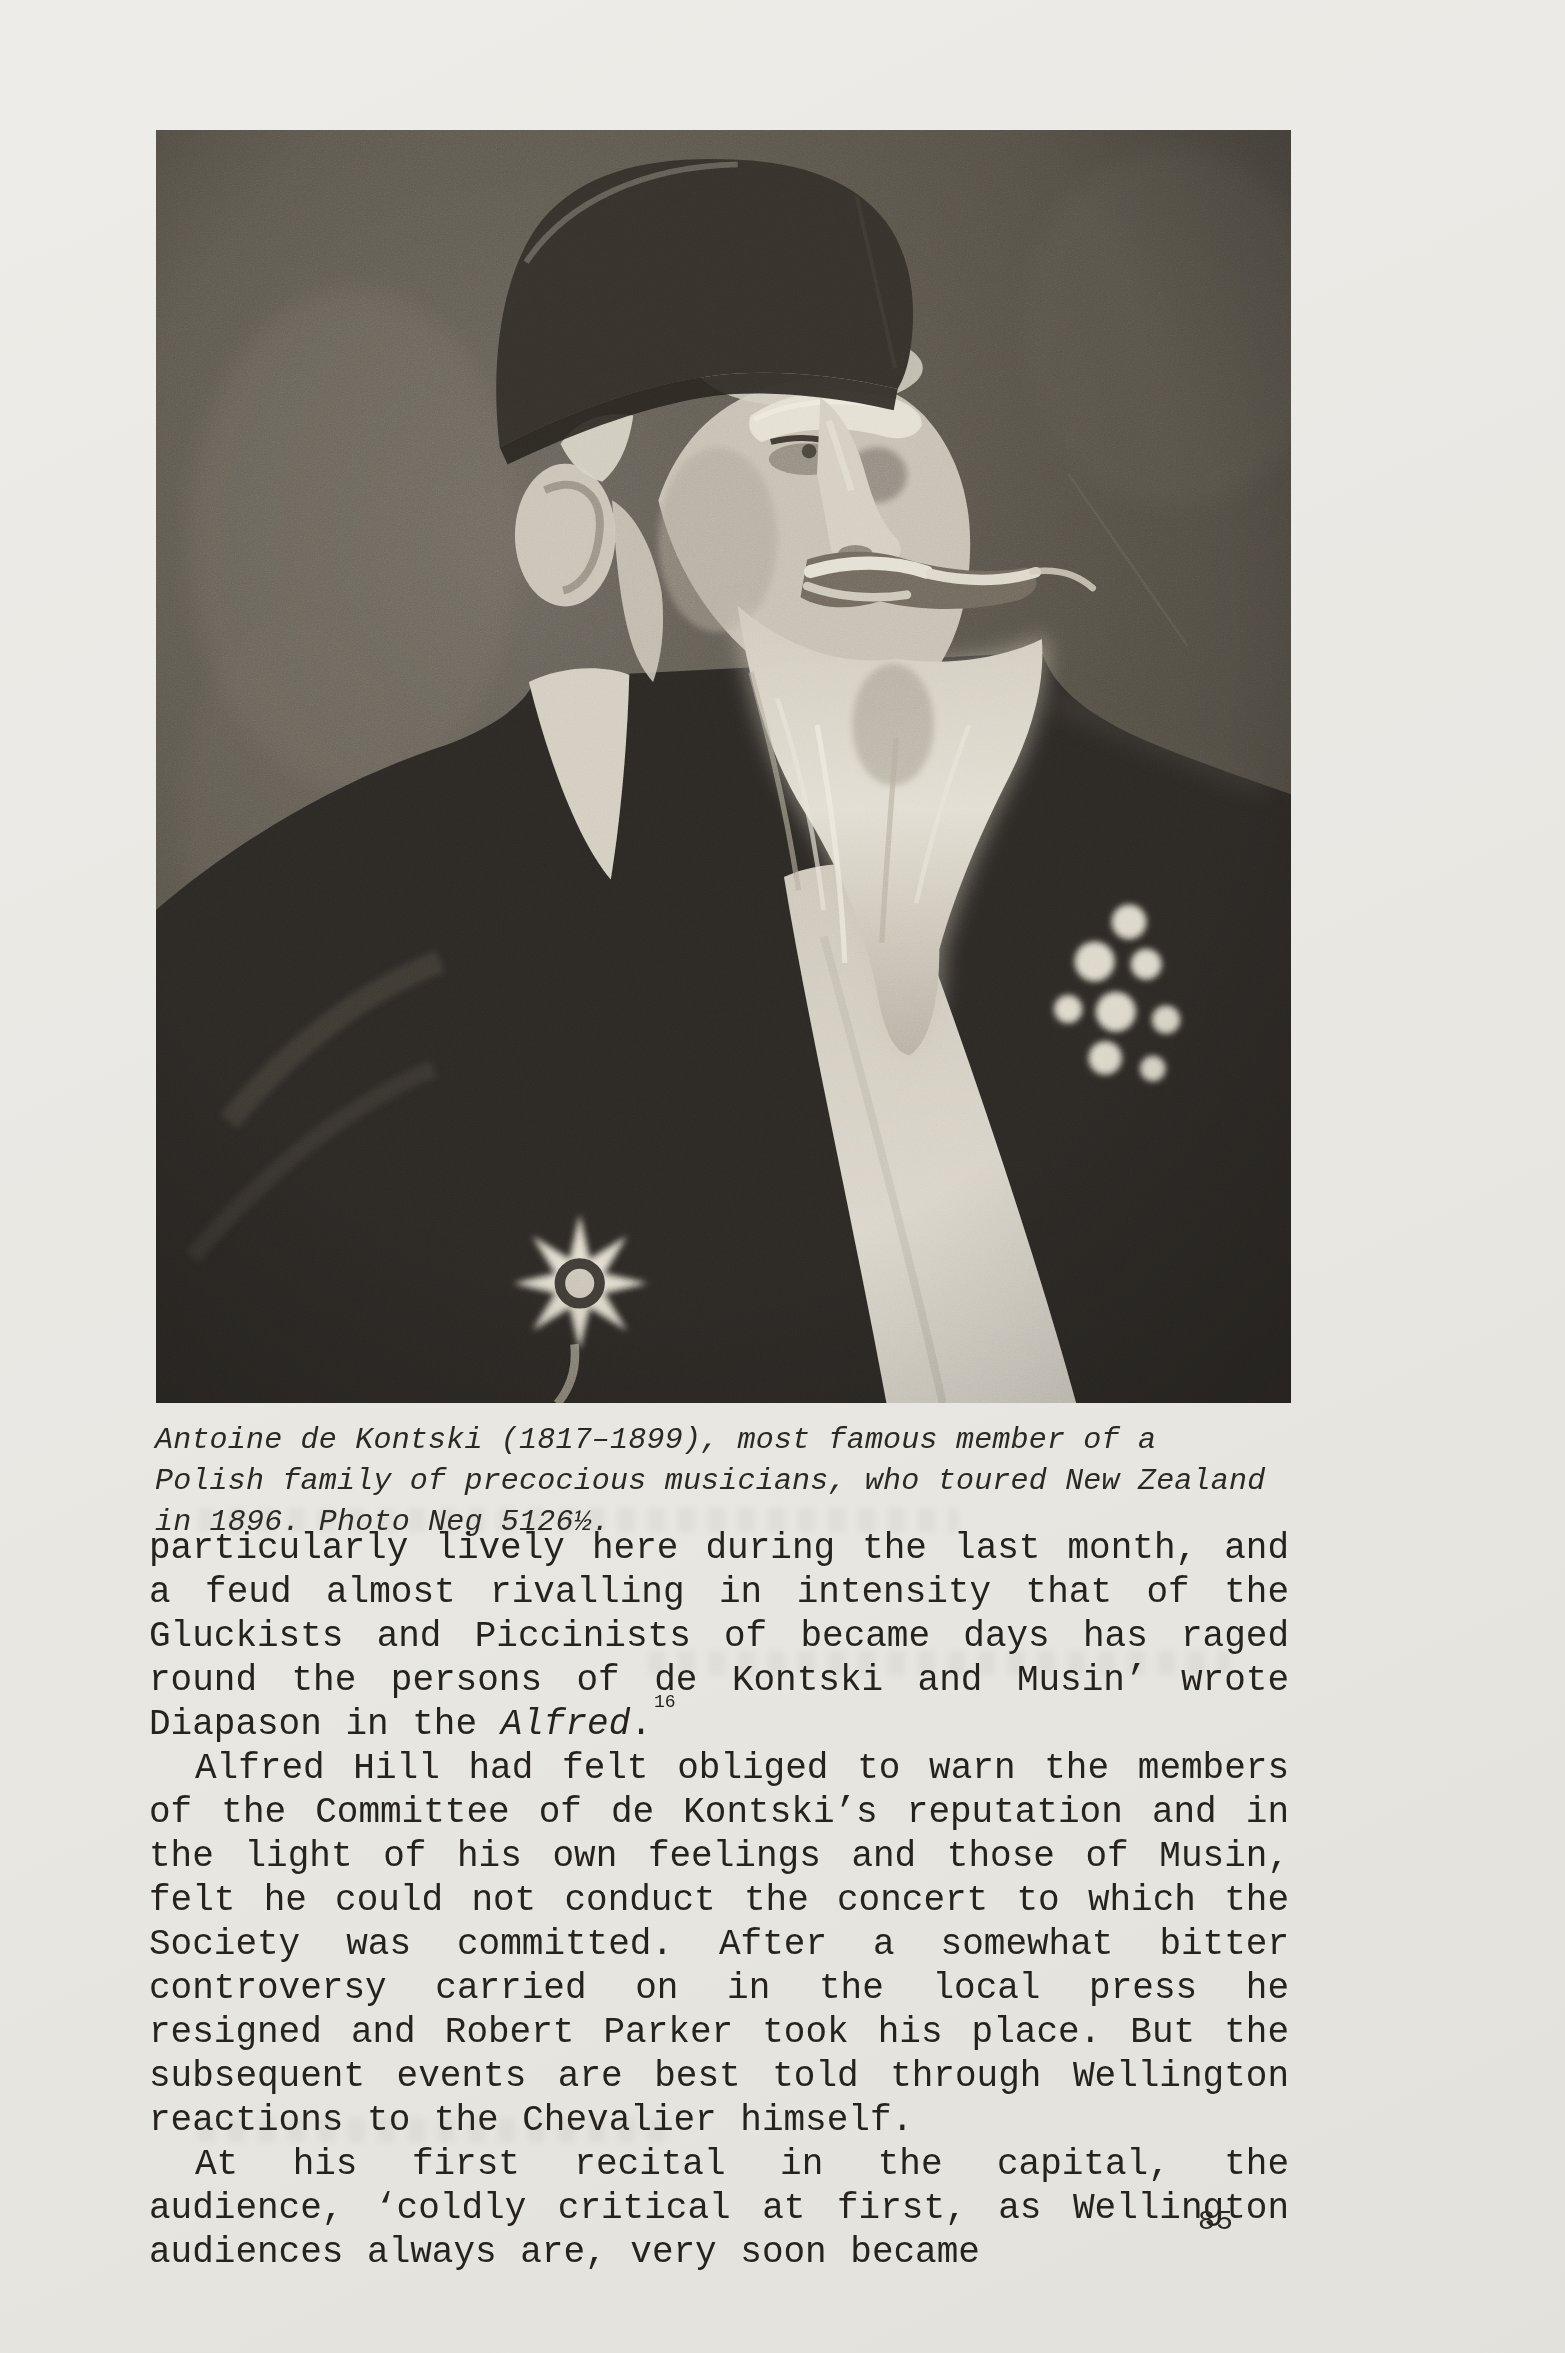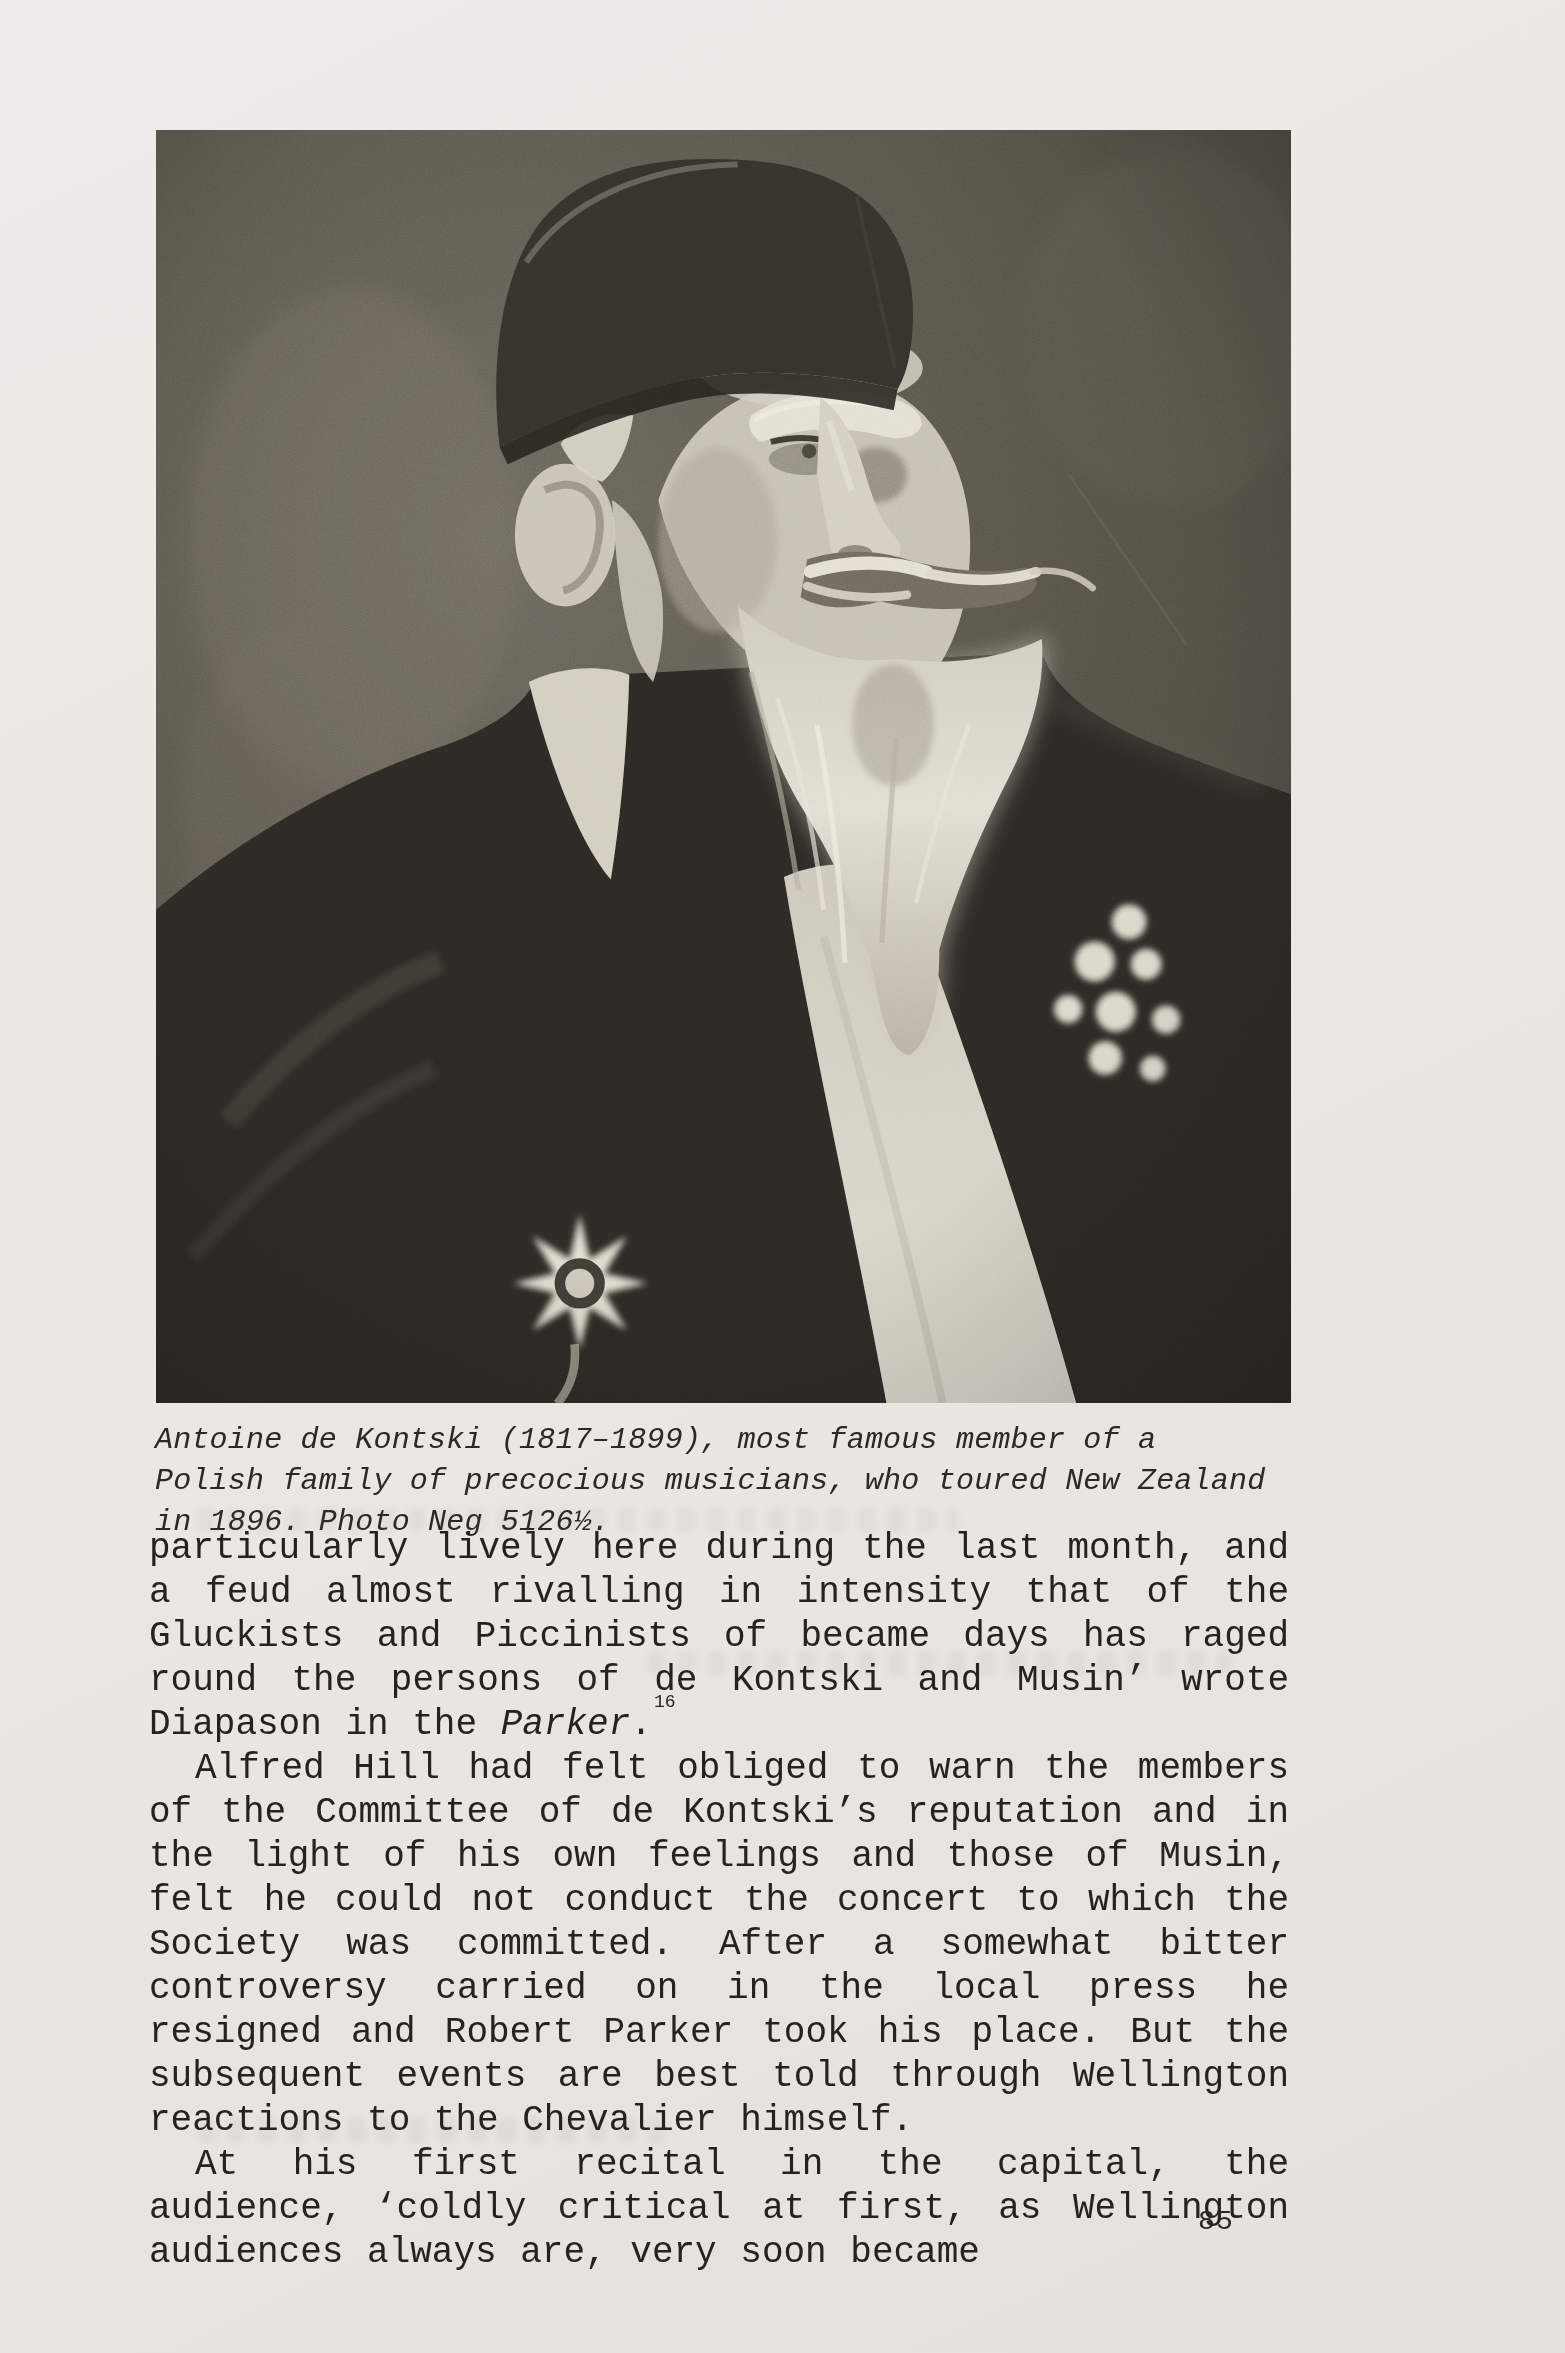--- a/index.html
+++ b/index.html
@@ -177,21 +177,21 @@
 
   <div class="caption">
     <span>Antoine de Kontski (1817–1899), most famous member of a Polish family of precocious musicians, who toured New Zealand in 1896. Photo Neg 5126½.</span>
   </div>
 
   <div class="ghost" style="left:198px;top:1508px;width:760px;"></div>
   <div class="ghost" style="left:648px;top:1651px;width:582px;"></div>
   <div class="ghost" style="left:198px;top:2118px;width:476px;"></div>
 
   <main class="bodytext">
-    <p class="para"><span>particularly lively here during the last month, and a feud almost rivalling in intensity that of the Gluckists and Piccinists of became days has raged round the persons of de Kontski and Musin’ wrote Diapason in the </span><em class="work">Parker</em><span>.</span><sup class="fn">16</sup></p>
+    <p class="para"><span>particularly lively here during the last month, and a feud almost rivalling in intensity that of the Gluckists and Piccinists of became days has raged round the persons of de Kontski and Musin’ wrote Diapason in the </span><em class="work">Alfred</em><span>.</span><sup class="fn">16</sup></p>
     <p class="para indent">Alfred Hill had felt obliged to warn the members of the Committee of de Kontski’s reputation and in the light of his own feelings and those of Musin, felt he could not conduct the concert to which the Society was committed. After a somewhat bitter controversy carried on in the local press he resigned and Robert Parker took his place. But the subsequent events are best told through Wellington reactions to the Chevalier himself.</p>
     <p class="para indent">At his first recital in the capital, the audience, ‘coldly critical at first, as Wellington audiences always are, very soon became</p>
   </main>
 
   <div class="pagenum">85</div>
 
 </div>
 
 
 </body></html>

